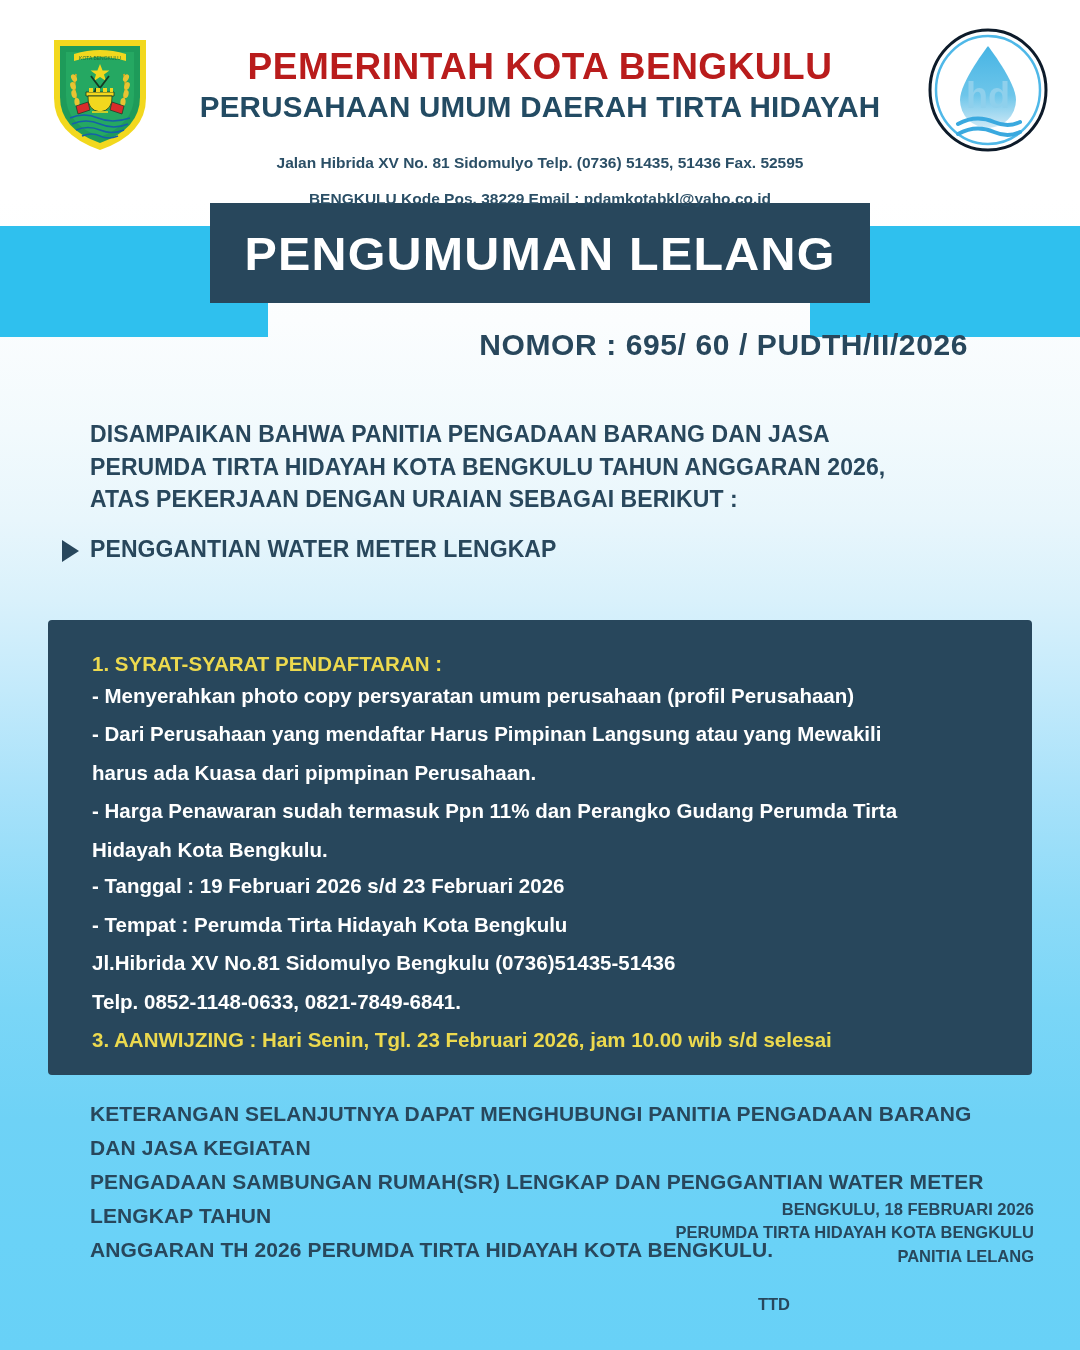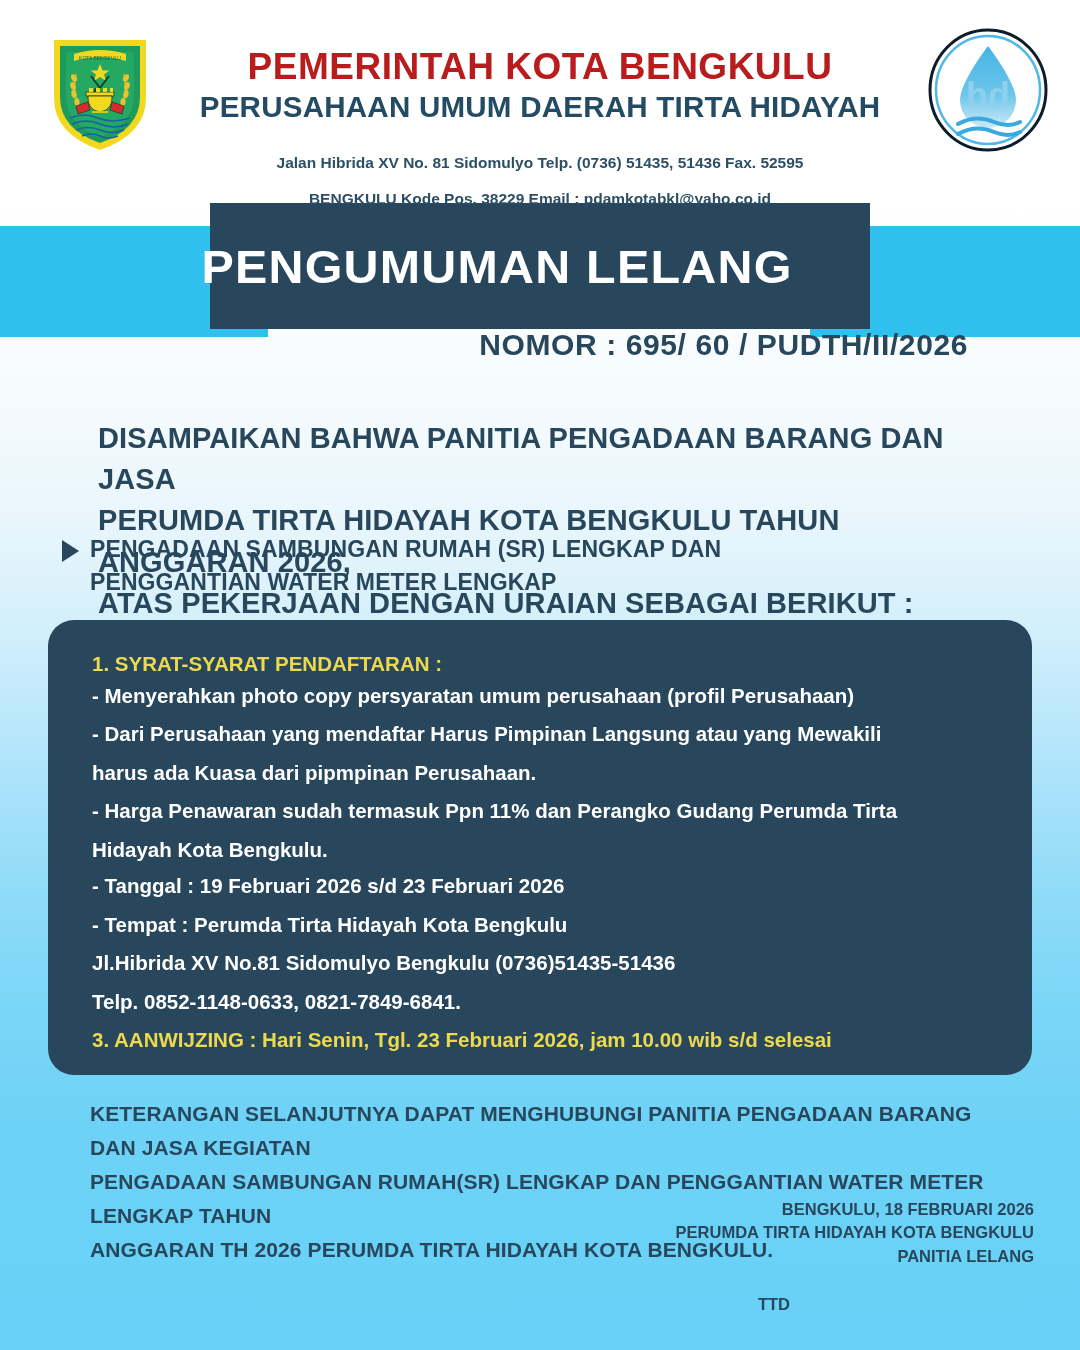--- a/index.html
+++ b/index.html
@@ -98,26 +98,26 @@
   .band-right {
     position:absolute;
     left:810px; top:226px;
     width:270px; height:111px;
     background:#2fc0ee;
     z-index:2;
   }
   .title-box {
     position:absolute;
     left:210px; top:203px;
-    width:660px; height:126px;
+    width:660px; height:100px;
     background:#28475c;
     z-index:4;
     display:flex;
     align-items:center;
-    justify-content:flex-start;
+    justify-content:center;
   }
   .title-text {
     color:#ffffff;
     font-size:47px;
     font-weight:bold;
     letter-spacing:1.2px;
     white-space:nowrap;
     transform:scaleX(1.03);
   }
   .nomor {
@@ -133,26 +133,25 @@
   }
 
   
   .intro {
     position:absolute;
     left:90px; top:418px;
     width:920px;
     z-index:5;
   }
   .intro p {
-    font-size:29px;
+    font-size:23px;
     font-weight:bold;
     color:#28475c;
     line-height:1.42;
     letter-spacing:0.1px;
-    margin-left:8px;
   }
 
   .subject {
     position:absolute;
     left:62px; top:533px;
     width:940px;
     z-index:5;
     display:flex;
     align-items:flex-start;
   }
@@ -172,21 +171,21 @@
     line-height:1.42;
     letter-spacing:0.1px;
   }
 
   
   .darkbox {
     position:absolute;
     left:48px; top:620px;
     width:984px; height:455px;
     background:#28475c;
-    border-radius:26px;
+    border-radius:4px;
     z-index:5;
     padding:26px 44px 18px 44px;
   }
   .dk-head {
     color:#ecd94e;
     font-size:20.5px;
     font-weight:bold;
     line-height:1.0;
     margin-top:8px;
     margin-bottom:11px;
@@ -336,21 +335,20 @@
 
   <div class="intro">
     <p>DISAMPAIKAN BAHWA PANITIA PENGADAAN BARANG DAN JASA</p>
     <p>PERUMDA TIRTA HIDAYAH KOTA BENGKULU TAHUN ANGGARAN 2026,</p>
     <p>ATAS PEKERJAAN DENGAN URAIAN SEBAGAI BERIKUT :</p>
   </div>
 
   <div class="subject">
     <span class="tri"></span>
     <div>
-      <p>PENGADAAN SAMBUNGAN RUMAH (SR) LENGKAP DAN</p>
       <p>PENGGANTIAN WATER METER LENGKAP</p>
     </div>
   </div>
 
   <div class="darkbox">
     <div class="dk-head">1. SYRAT-SYARAT PENDAFTARAN :</div>
     <div class="dk-line">- Menyerahkan photo copy persyaratan umum perusahaan (profil Perusahaan)</div>
     <div class="dk-line">- Dari Perusahaan yang mendaftar Harus Pimpinan Langsung atau yang Mewakili</div>
     <div class="dk-line">harus ada Kuasa dari pipmpinan Perusahaan.</div>
     <div class="dk-line">- Harga Penawaran sudah termasuk Ppn 11% dan Perangko Gudang Perumda Tirta</div>

